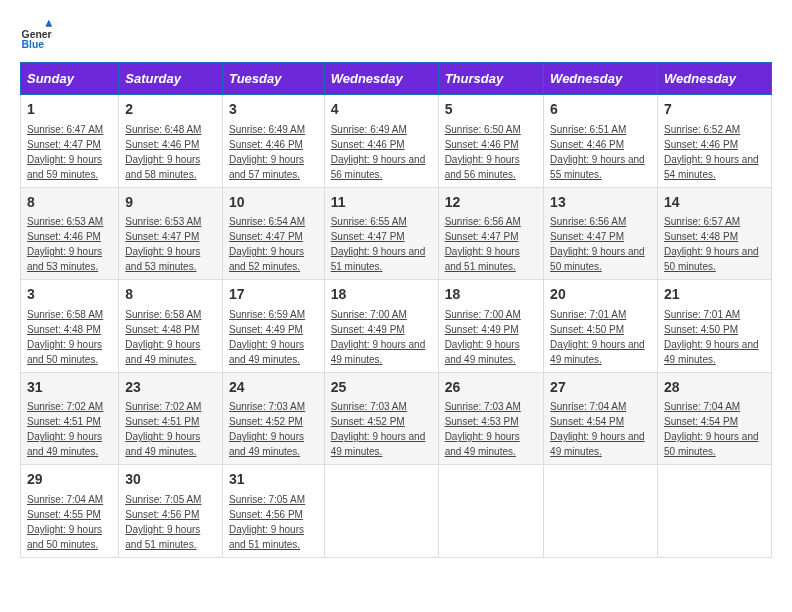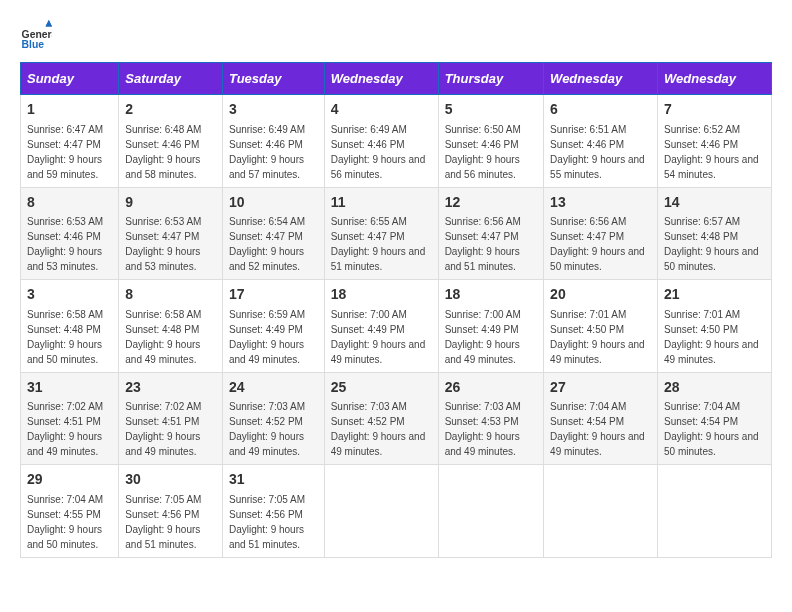--- a/index.html
+++ b/index.html
@@ -74,20 +74,21 @@
     }
     .day-num {
       font-size: 14px;
       font-weight: bold;
       display: block;
       margin-bottom: 2px;
     }
     .day-info {
       color: #444;
       font-size: 10px;
+      text-decoration: underline;
     }
   </style>
 </head>
 <body>
 
 <div class="header">
   <div class="logo">
     <svg class="logo-icon" viewBox="0 0 40 40">
       <text x="2" y="22" font-size="13" font-weight="bold" fill="#333">General</text>
       <text x="2" y="35" font-size="13" font-weight="bold" fill="#1a6bbf">Blue</text>

